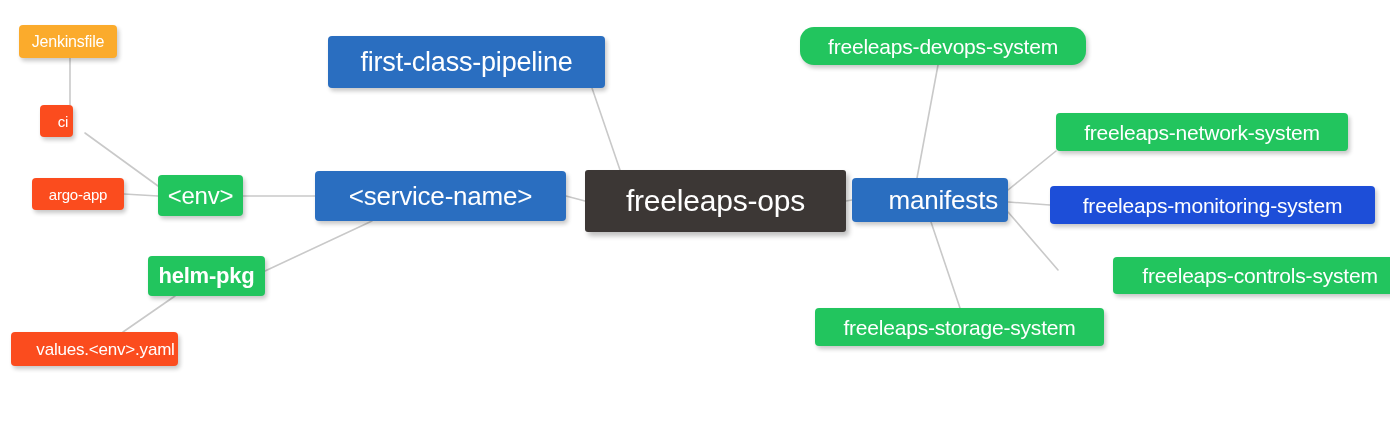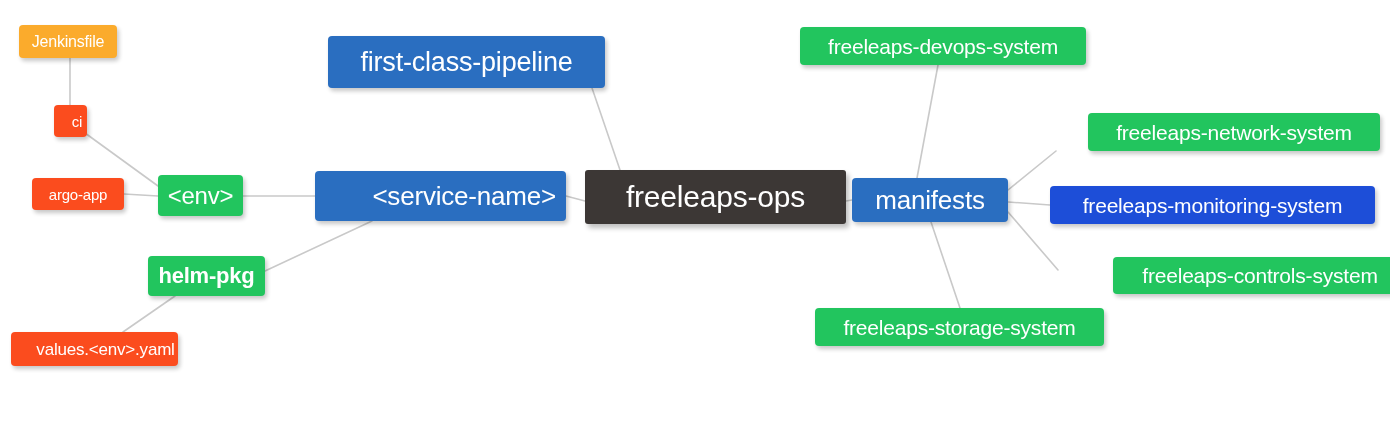--- a/index.html
+++ b/index.html
@@ -61,54 +61,54 @@
       <polyline points="158,196 124,194" fill="none" stroke="#c9c9c9" stroke-width="1.6" stroke-linecap="round"></polyline>
       <polyline points="70,105 70,58" fill="none" stroke="#c9c9c9" stroke-width="1.6" stroke-linecap="round"></polyline>
       <polyline points="175,296 123,332" fill="none" stroke="#c9c9c9" stroke-width="1.6" stroke-linecap="round"></polyline>
       <polyline points="917,178 938,65" fill="none" stroke="#c9c9c9" stroke-width="1.6" stroke-linecap="round"></polyline>
       <polyline points="1008,190 1056,151" fill="none" stroke="#c9c9c9" stroke-width="1.6" stroke-linecap="round"></polyline>
       <polyline points="1008,202 1050,205" fill="none" stroke="#c9c9c9" stroke-width="1.6" stroke-linecap="round"></polyline>
       <polyline points="1008,212 1058,270" fill="none" stroke="#c9c9c9" stroke-width="1.6" stroke-linecap="round"></polyline>
       <polyline points="931,222 960,308" fill="none" stroke="#c9c9c9" stroke-width="1.6" stroke-linecap="round"></polyline>
     </svg>
   <div id="node-layer">
-      <div class="node root" style="left: 585px; top: 170px; width: 261px; height: 54px; background: rgb(60, 55, 53); font-size: 30px;">
+      <div class="node root" style="left: 585px; top: 170px; width: 261px; height: 62px; background: rgb(60, 55, 53); font-size: 30px;">
         <span>freeleaps-ops</span>
       </div>
-      <div class="node" style="left: 315px; top: 171px; width: 251px; height: 50px; background: rgb(42, 110, 192); font-size: 26px; justify-content: flex-end;">
+      <div class="node" style="left: 315px; top: 171px; width: 251px; height: 50px; background: rgb(42, 110, 192); font-size: 26px;">
         <span>&lt;service-name&gt;</span>
       </div>
-      <div class="node" style="left: 852px; top: 178px; width: 156px; height: 44px; background: rgb(42, 110, 192); font-size: 26px;">
+      <div class="node" style="left: 852px; top: 178px; width: 156px; height: 44px; background: rgb(42, 110, 192); font-size: 26px; justify-content: flex-end;">
         <span>manifests</span>
       </div>
       <div class="node" style="left: 328px; top: 36px; width: 277px; height: 52px; background: rgb(42, 110, 192); font-size: 27px;">
         <span>first-class-pipeline</span>
       </div>
       <div class="node" style="left: 158px; top: 175px; width: 85px; height: 41px; background: rgb(34, 197, 94); font-size: 24px;">
         <span>&lt;env&gt;</span>
       </div>
       <div class="node" style="left: 148px; top: 256px; width: 117px; height: 40px; background: rgb(34, 197, 94); font-size: 22px; font-weight: bold;">
         <span>helm-pkg</span>
       </div>
-      <div class="node" style="left: 54px; top: 105px; width: 30px; height: 32px; background: rgb(251, 76, 30); font-size: 15px; padding-left: 23px;">
+      <div class="node" style="left: 40px; top: 105px; width: 30px; height: 32px; background: rgb(251, 76, 30); font-size: 15px; padding-left: 23px;">
         <span>ci</span>
       </div>
       <div class="node" style="left: 32px; top: 178px; width: 92px; height: 32px; background: rgb(251, 76, 30); font-size: 15px;">
         <span>argo-app</span>
       </div>
       <div class="node" style="left: 11px; top: 332px; width: 167px; height: 34px; background: rgb(251, 76, 30); font-size: 17px; padding-left: 32px;">
         <span>values.&lt;env&gt;.yaml</span>
       </div>
       <div class="node" style="left: 19px; top: 25px; width: 98px; height: 33px; background: rgb(251, 171, 44); font-size: 16px;">
         <span>Jenkinsfile</span>
       </div>
-      <div class="node" style="left: 800px; top: 27px; width: 286px; height: 38px; background: rgb(34, 197, 94); font-size: 21px;">
+      <div class="node" style="left: 800px; top: 27px; width: 286px; height: 38px; background: rgb(34, 197, 94); font-size: 21px; border-radius: 14px;">
         <span>freeleaps-devops-system</span>
       </div>
-      <div class="node" style="left: 1056px; top: 113px; width: 292px; height: 38px; background: rgb(34, 197, 94); font-size: 21px; margin-left: 32px;">
+      <div class="node" style="left: 1056px; top: 113px; width: 292px; height: 38px; background: rgb(34, 197, 94); font-size: 21px;">
         <span>freeleaps-network-system</span>
       </div>
       <div class="node" style="left: 1050px; top: 186px; width: 325px; height: 38px; background: #1d4ed8; font-size: 21px;">
         <span>freeleaps-monitoring-system</span>
       </div>
       <div class="node" style="left: 1113px; top: 257px; width: 294px; height: 37px; background: rgb(34, 197, 94); font-size: 21px;">
         <span>freeleaps-controls-system</span>
       </div>
       <div class="node" style="left: 815px; top: 308px; width: 289px; height: 38px; background: rgb(34, 197, 94); font-size: 21px;">
         <span>freeleaps-storage-system</span>

